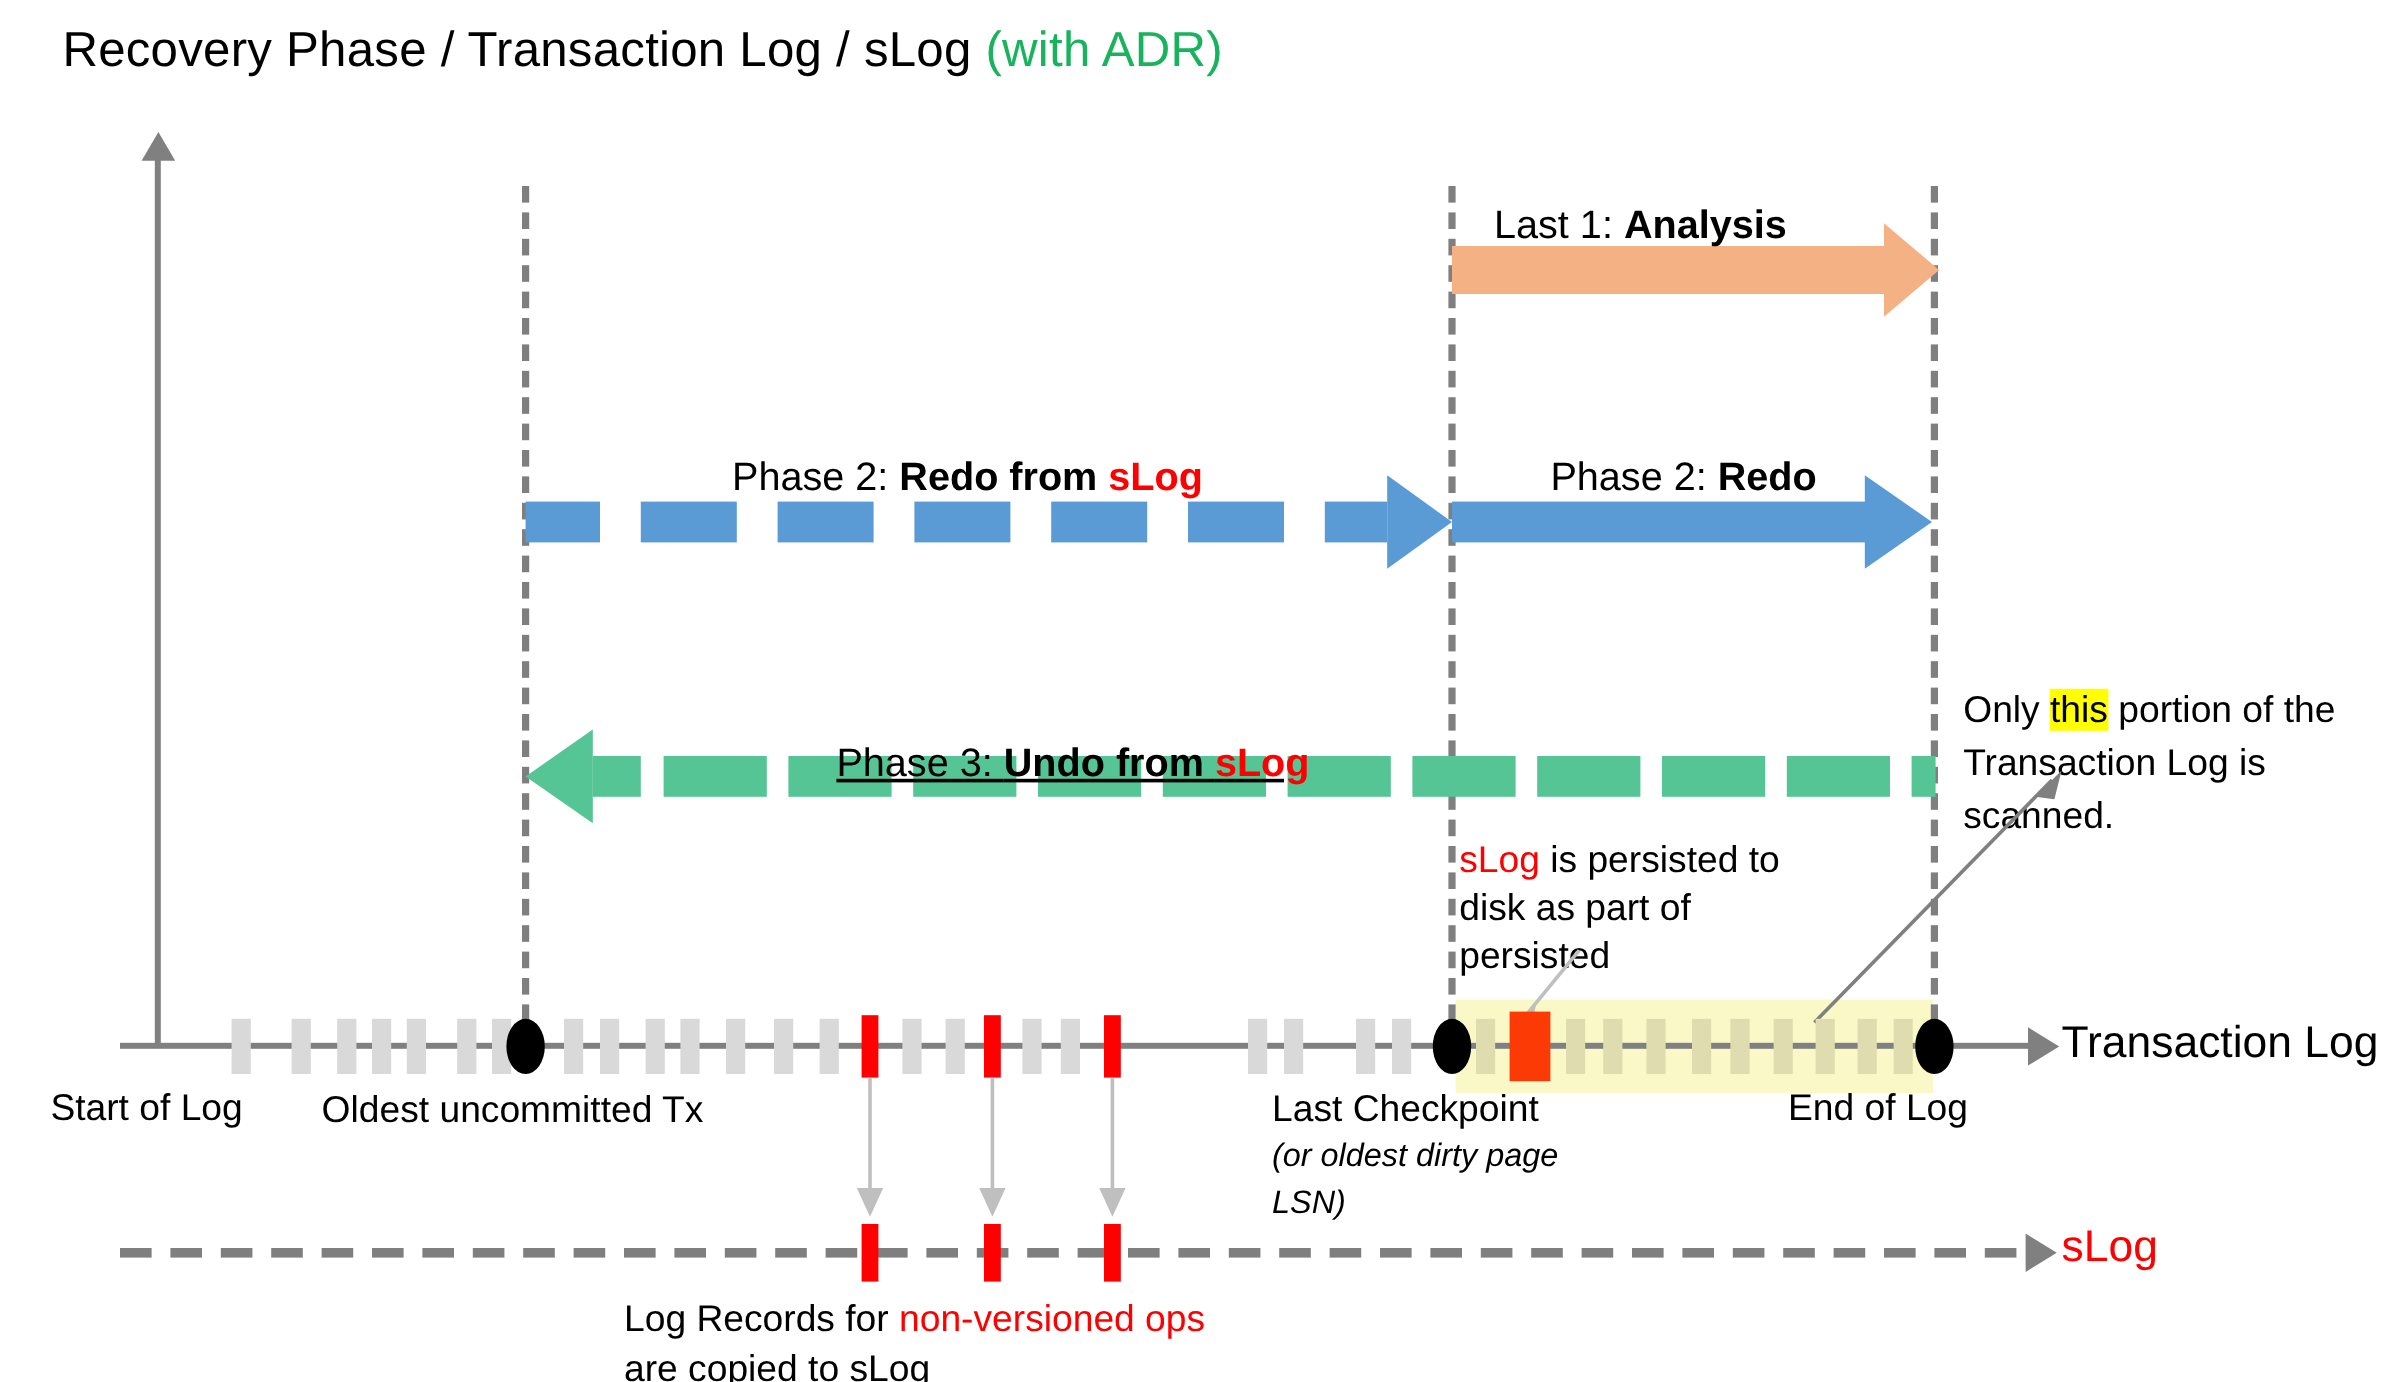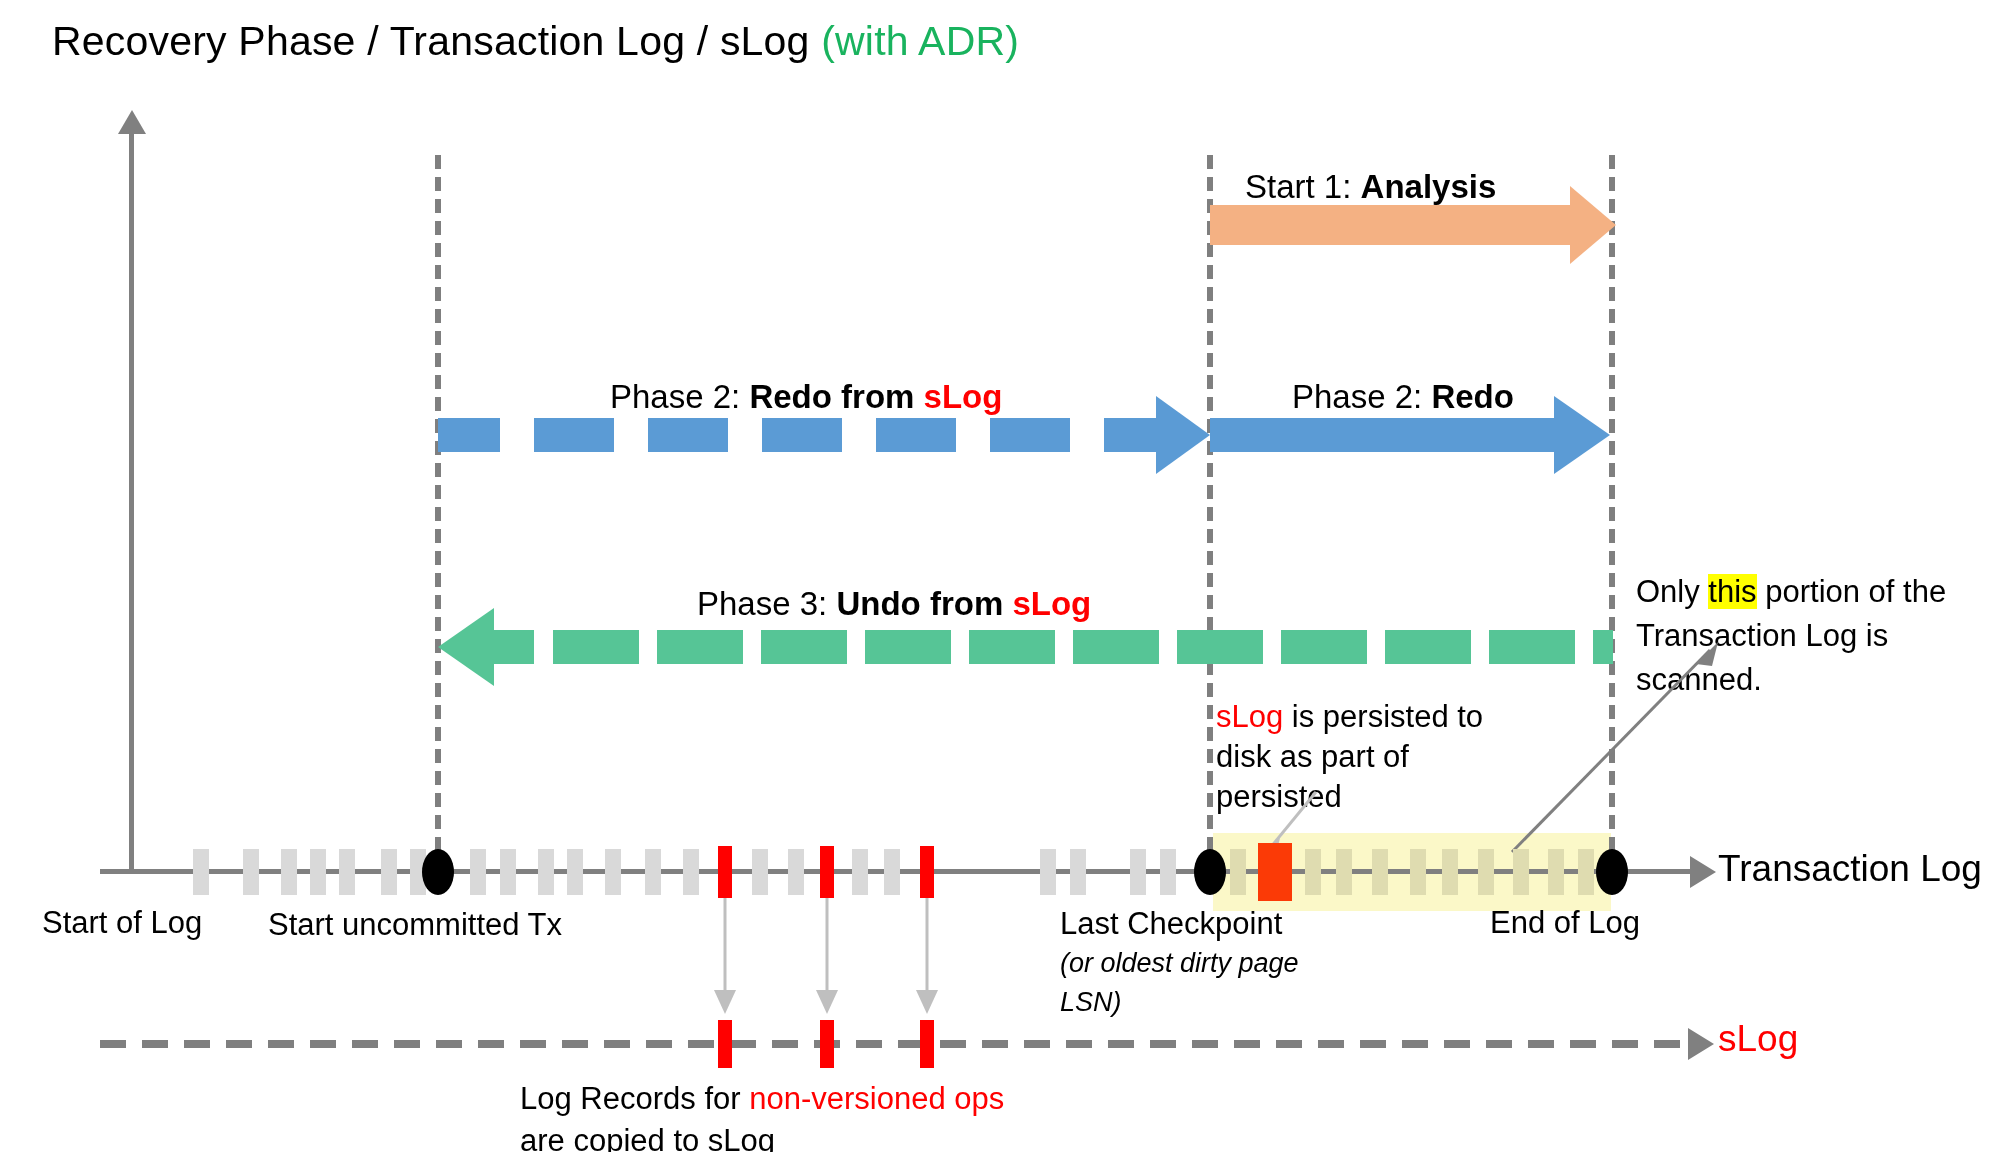--- a/index.html
+++ b/index.html
@@ -68,21 +68,21 @@
 <div class="abs vdash" style="left:1207px; top:155px; height:722px;"></div>
 <div class="abs vdash" style="left:1609px; top:155px; height:722px;"></div>
 
 <div class="abs">
   <div class="abs bar" style="left:1210px; top:205px; width:362px; background:#f4b183; height:40px;"></div>
   <div class="abs arrowhead-r" style="left:1570px; top:186px;
               border-top:39px solid transparent;border-bottom:39px solid transparent;
               border-left:46px solid #f4b183;"></div>
 </div>
 <div class="abs phase-lbl" style="left:1245px; top:168px;">
-  <span>Start 1: </span><b>Analysis</b>
+  <span>Last 1: </span><b>Analysis</b>
 </div>
 
 <div class="abs">
   <div class="abs seg" style="left:438px;  top:418px; width:62px;  background:#5b9bd5;"></div>
   <div class="abs seg" style="left:534px;  top:418px; width:80px;  background:#5b9bd5;"></div>
   <div class="abs seg" style="left:648px;  top:418px; width:80px;  background:#5b9bd5;"></div>
   <div class="abs seg" style="left:762px;  top:418px; width:80px;  background:#5b9bd5;"></div>
   <div class="abs seg" style="left:876px;  top:418px; width:80px;  background:#5b9bd5;"></div>
   <div class="abs seg" style="left:990px;  top:418px; width:80px;  background:#5b9bd5;"></div>
   <div class="abs seg" style="left:1104px; top:418px; width:52px;  background:#5b9bd5;"></div>
@@ -114,21 +114,21 @@
   <div class="abs seg" style="left:761px;  top:630px; width:86px;  background:#56c596;"></div>
   <div class="abs seg" style="left:865px;  top:630px; width:86px;  background:#56c596;"></div>
   <div class="abs seg" style="left:969px;  top:630px; width:86px;  background:#56c596;"></div>
   <div class="abs seg" style="left:1073px; top:630px; width:86px;  background:#56c596;"></div>
   <div class="abs seg" style="left:1177px; top:630px; width:86px;  background:#56c596;"></div>
   <div class="abs seg" style="left:1281px; top:630px; width:86px;  background:#56c596;"></div>
   <div class="abs seg" style="left:1385px; top:630px; width:86px;  background:#56c596;"></div>
   <div class="abs seg" style="left:1489px; top:630px; width:86px;  background:#56c596;"></div>
   <div class="abs seg" style="left:1593px; top:630px; width:20px;  background:#56c596;"></div>
 </div>
-<div class="abs phase-lbl" style="left:697px; top:585px;">
+<div class="abs phase-lbl" style="left:697px; top:617px;text-decoration:underline;">
   <span>Phase 3: </span><b>Undo from </b><b class="red">sLog</b>
 </div>
 
 <div class="abs lbl-c" style="left:1216px; top:697px; width:300px; line-height:40px;">
   <span class="red">sLog</span><span> is persisted to</span><br>
   <span>disk as part of</span><br>
   <span>persisted</span>
 </div>
 
 <svg class="abs" style="left:1250px; top:788px; width:80px; height:72px;" viewBox="0 0 80 72">
@@ -189,21 +189,21 @@
 
 <div class="node" style="left:438px;"></div>
 <div class="node" style="left:1210px;"></div>
 <div class="node" style="left:1612px;"></div>
 
 <div class="abs lbl" style="left:1718px; top:848px; font-size:37px;">Transaction Log</div>
 
 <div class="abs lbl" style="left:42px; top:905px;">Start of Log</div>
 
 <div class="abs lbl-c" style="left:268px; top:905px; width:350px; line-height:40px;">
-  <span>Start uncommitted Tx</span><br>
+  <span>Oldest uncommitted Tx</span><br>
 </div>
 
 <div class="abs lbl-c" style="left:1060px; top:905px; width:300px; line-height:38px;">
   <span>Last Checkpoint</span><br>
   <span class="ital" style="font-size:27px;">(or oldest dirty page</span><br>
   <span class="ital" style="font-size:27px;">LSN)</span>
 </div>
 
 <div class="abs lbl-c" style="left:1490px; top:905px; width:250px;">End of Log</div>
 

